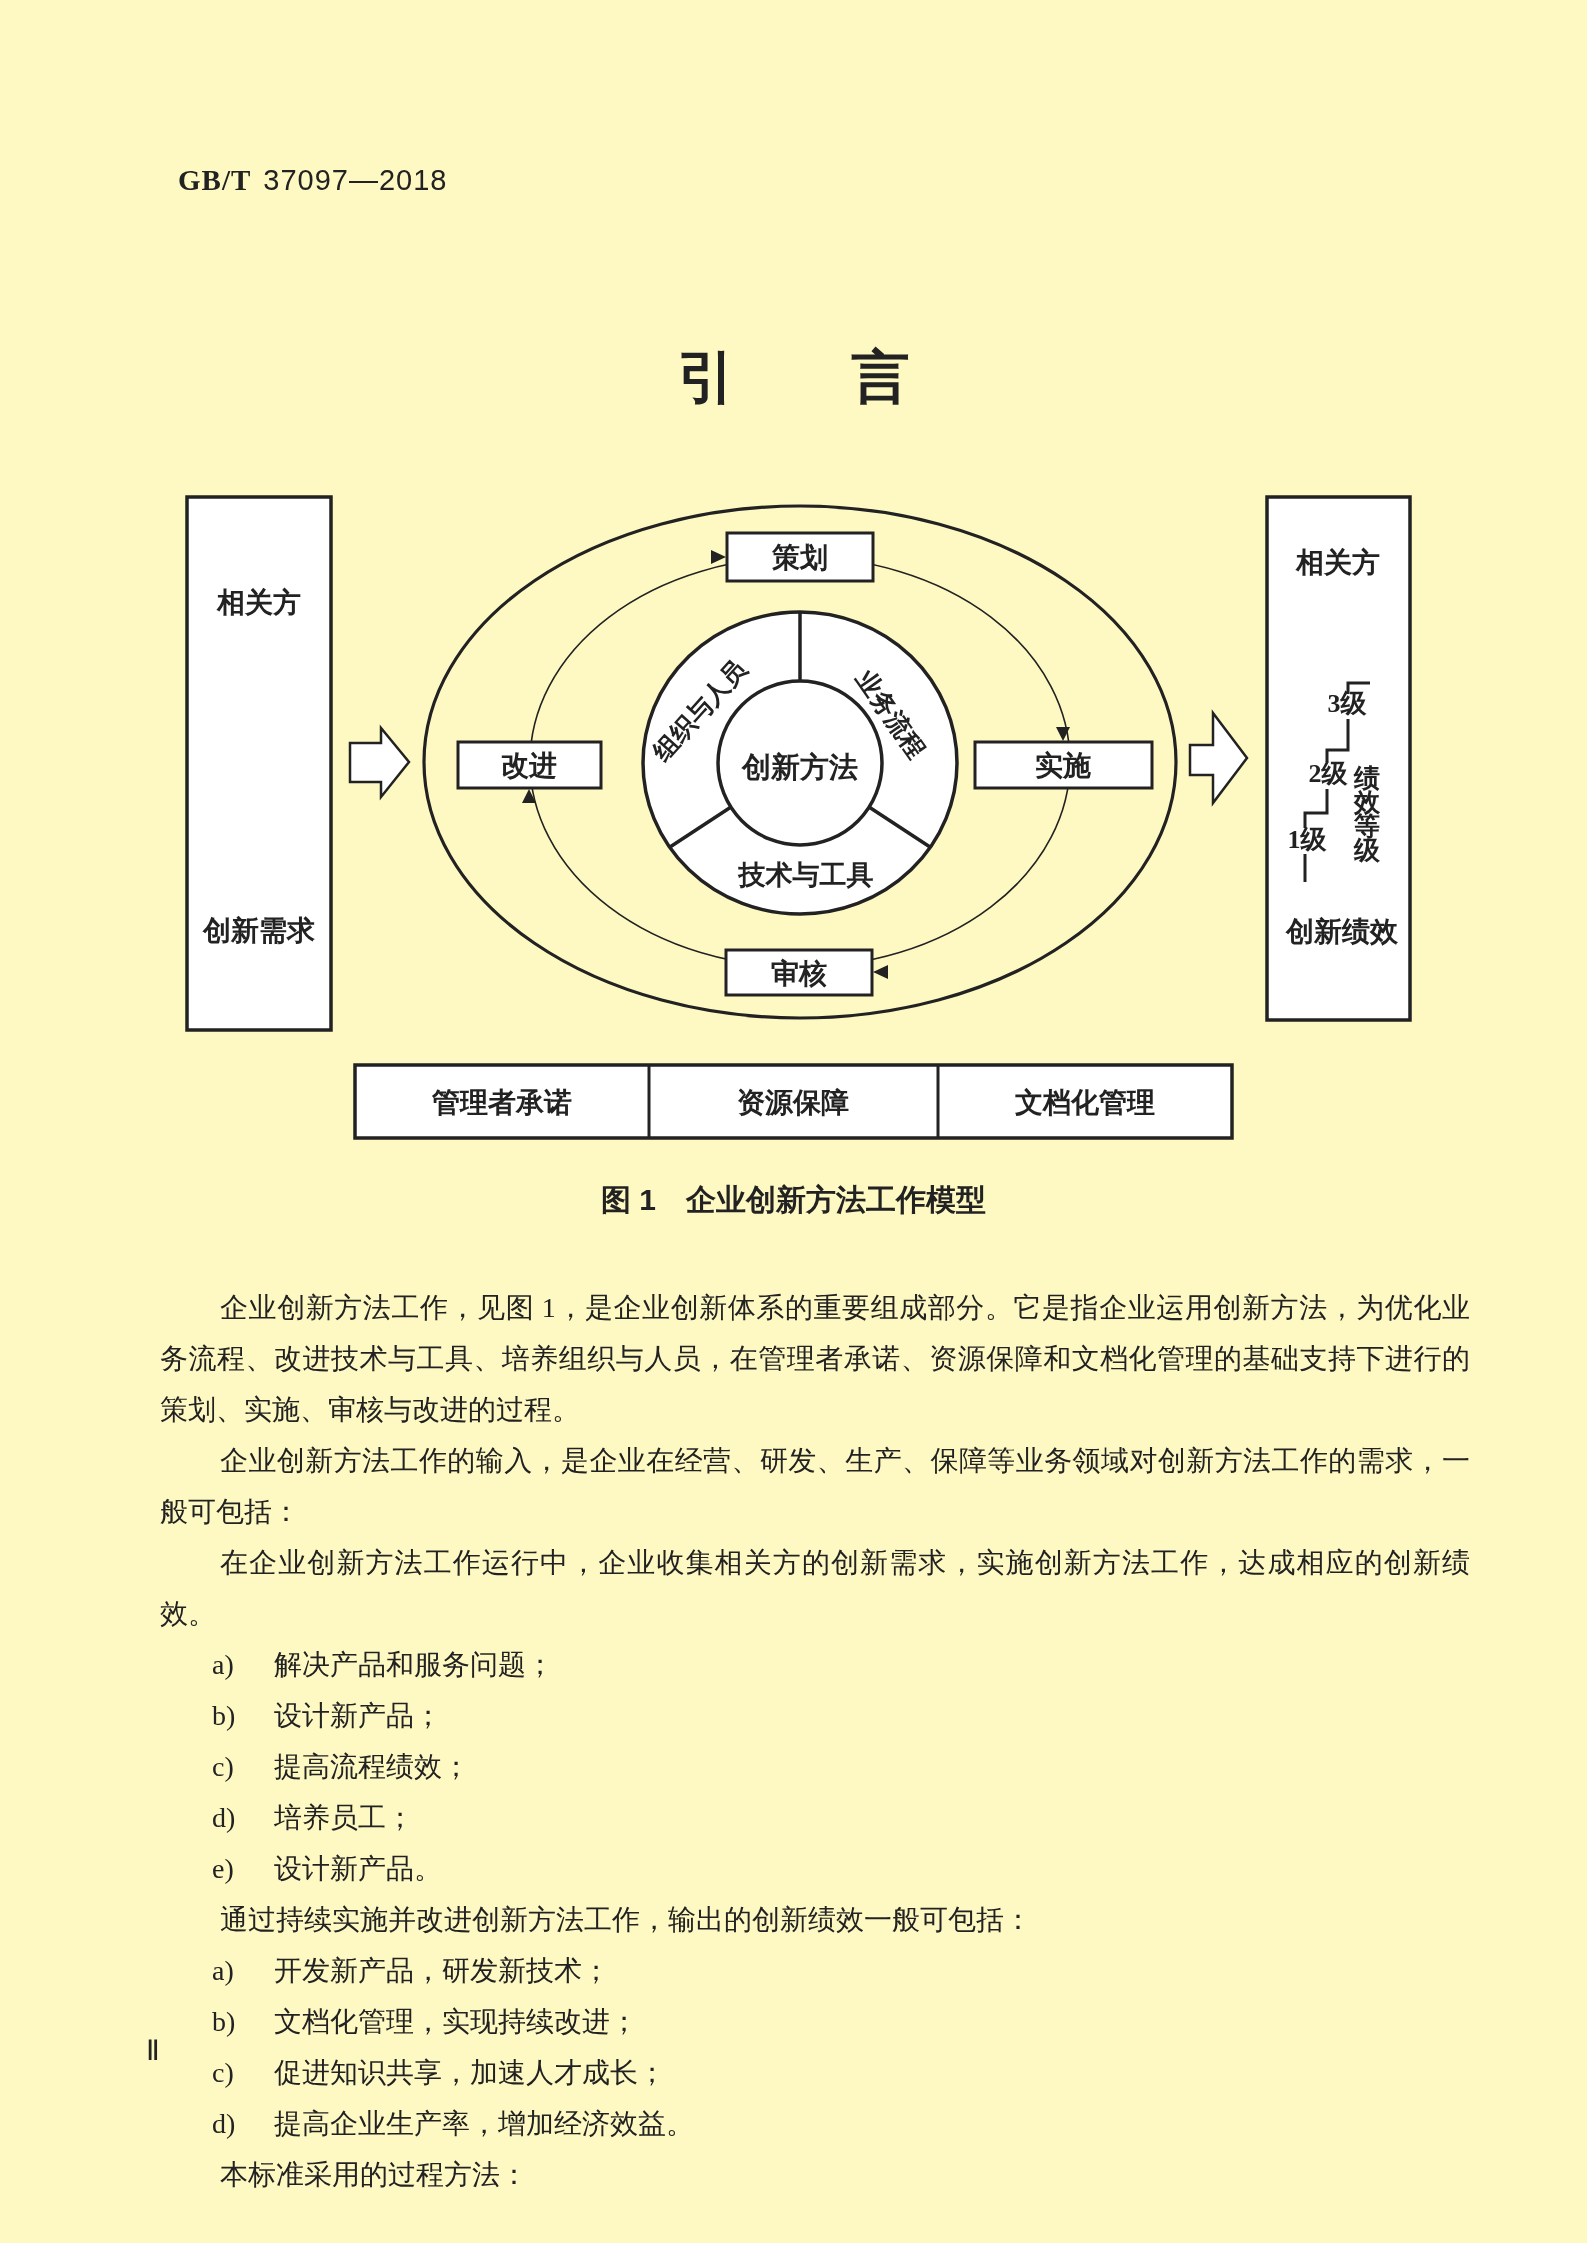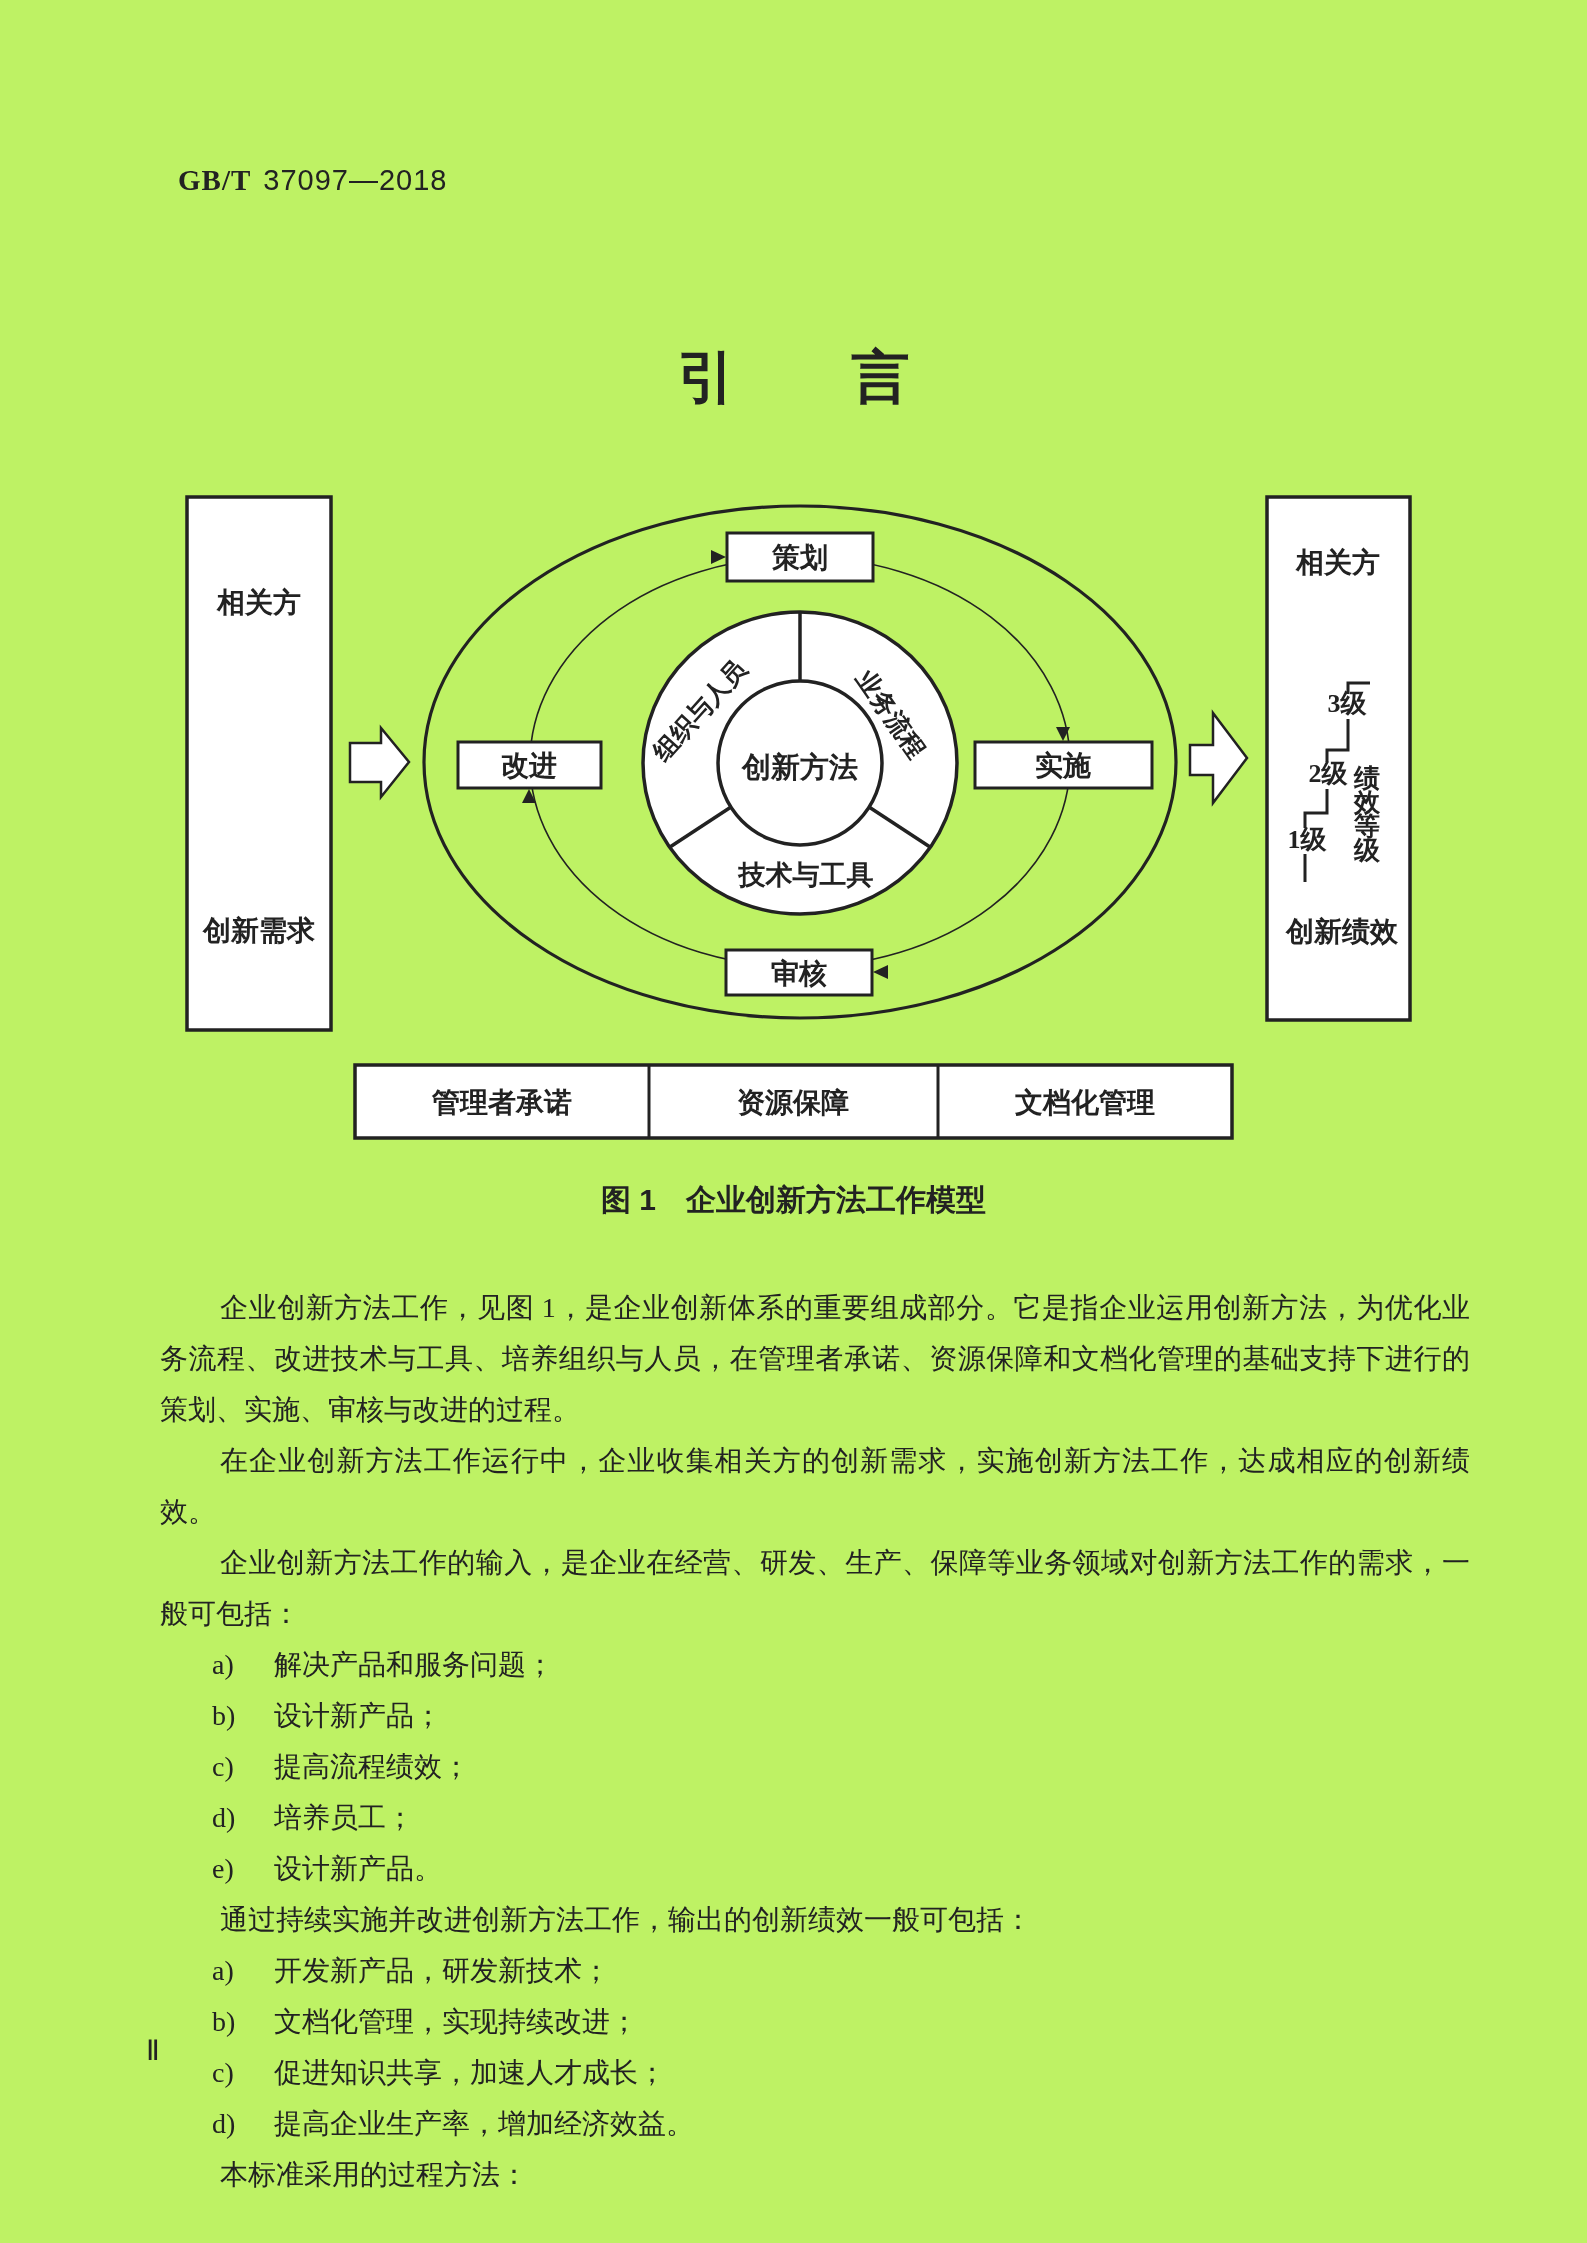--- a/index.html
+++ b/index.html
@@ -1,18 +1,18 @@
 <!DOCTYPE html>
 <html><head>
 <meta charset="utf-8">
 <style>
   html,body { margin:0; padding:0; background:#e8e8e8; }
   .page {
     position:relative; width:1587px; height:2243px; margin:0 auto;
-    background:#bef264; color:#222;
+    background:#fef9c3; color:#222;
     font-family:"Liberation Serif", serif;
     overflow:hidden;
   }
   .doc-header {
     position:absolute; left:178px; top:164px;
     font-size:29px; letter-spacing:1px; white-space:nowrap;
   }
   .doc-header .code { font-weight:bold; }
   .doc-header .num { font-family:"Liberation Sans", sans-serif; margin-left:12px; }
   .doc-title {
@@ -110,22 +110,22 @@
     <line class="ln" x1="938" y1="1065" x2="938" y2="1138" stroke-width="3"></line>
     <text class="lbl" x="502" y="1112" font-size="28" text-anchor="middle">管理者承诺</text>
     <text class="lbl" x="793" y="1112" font-size="28" text-anchor="middle">资源保障</text>
     <text class="lbl" x="1085" y="1112" font-size="28" text-anchor="middle">文档化管理</text>
   </svg>
 
   <div class="fig-caption">图 1　企业创新方法工作模型</div>
 
   <div class="body-text">
       <div class="p"><span>企业创新方法工作，见图 1，是企业创新体系的重要组成部分。它是指企业运用创新方法，为优化业务流程、改进技术与工具、培养组织与人员，在管理者承诺、资源保障和文档化管理的基础支持下进行的策划、实施、审核与改进的过程。</span></div>
+      <div class="p"><span>企业创新方法工作的输入，是企业在经营、研发、生产、保障等业务领域对创新方法工作的需求，一般可包括：</span></div>
       <div class="p"><span>在企业创新方法工作运行中，企业收集相关方的创新需求，实施创新方法工作，达成相应的创新绩效。</span></div>
-      <div class="p"><span>企业创新方法工作的输入，是企业在经营、研发、生产、保障等业务领域对创新方法工作的需求，一般可包括：</span></div>
       <div class="li"><span class="marker">a)</span><span>解决产品和服务问题；</span></div>
       <div class="li"><span class="marker">b)</span><span>设计新产品；</span></div>
       <div class="li"><span class="marker">c)</span><span>提高流程绩效；</span></div>
       <div class="li"><span class="marker">d)</span><span>培养员工；</span></div>
       <div class="li"><span class="marker">e)</span><span>设计新产品。</span></div>
       <div class="p"><span>通过持续实施并改进创新方法工作，输出的创新绩效一般可包括：</span></div>
       <div class="li"><span class="marker">a)</span><span>开发新产品，研发新技术；</span></div>
       <div class="li"><span class="marker">b)</span><span>文档化管理，实现持续改进；</span></div>
       <div class="li"><span class="marker">c)</span><span>促进知识共享，加速人才成长；</span></div>
       <div class="li"><span class="marker">d)</span><span>提高企业生产率，增加经济效益。</span></div>

